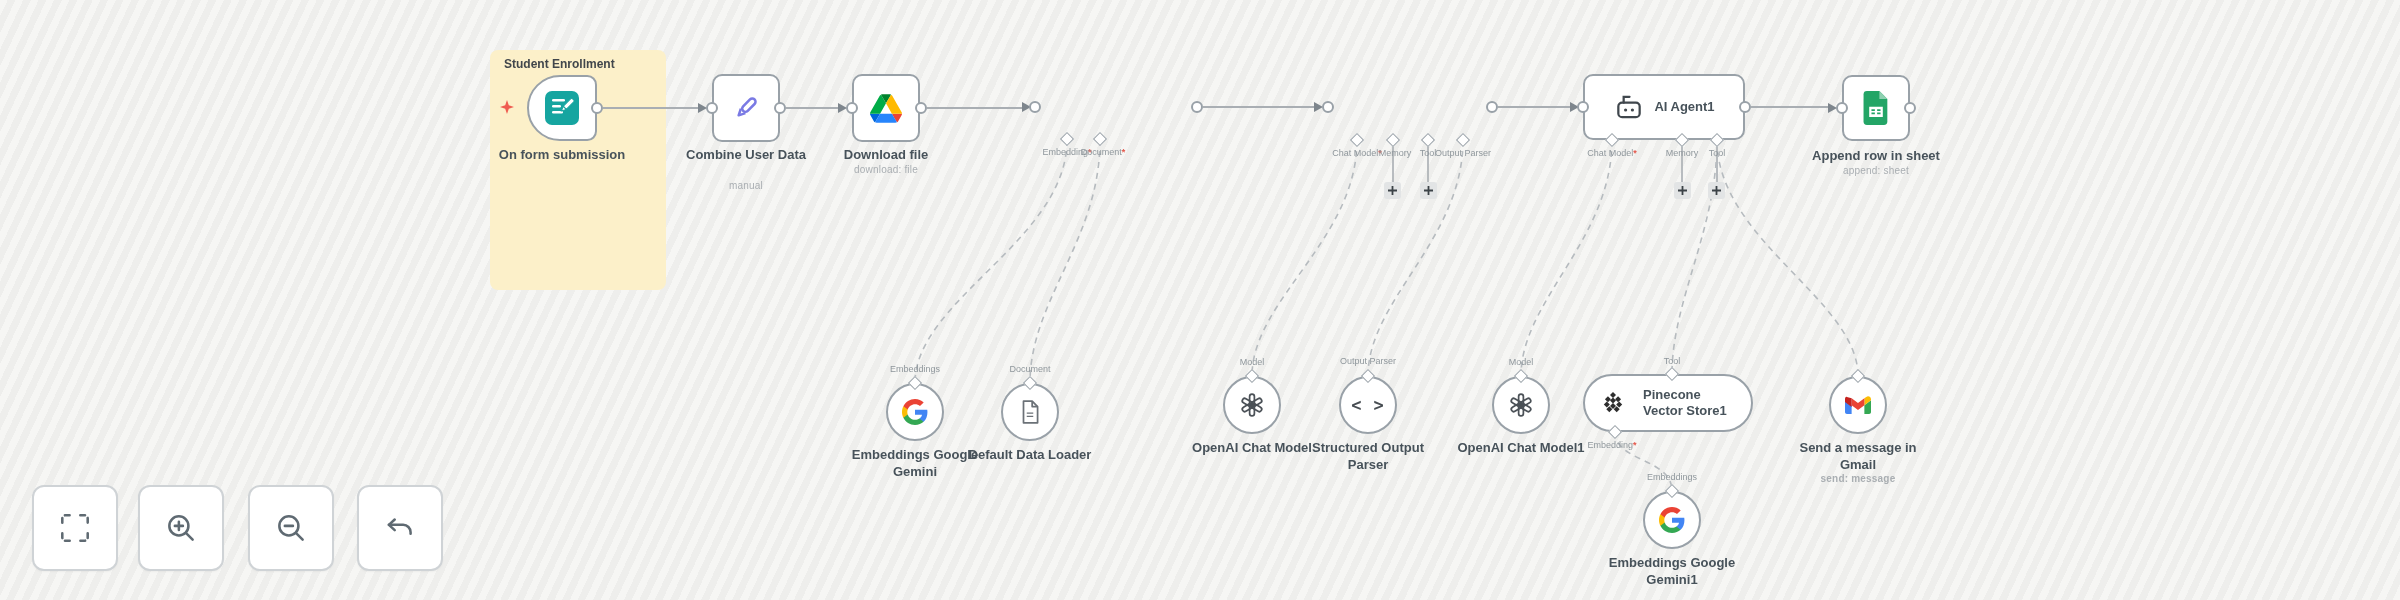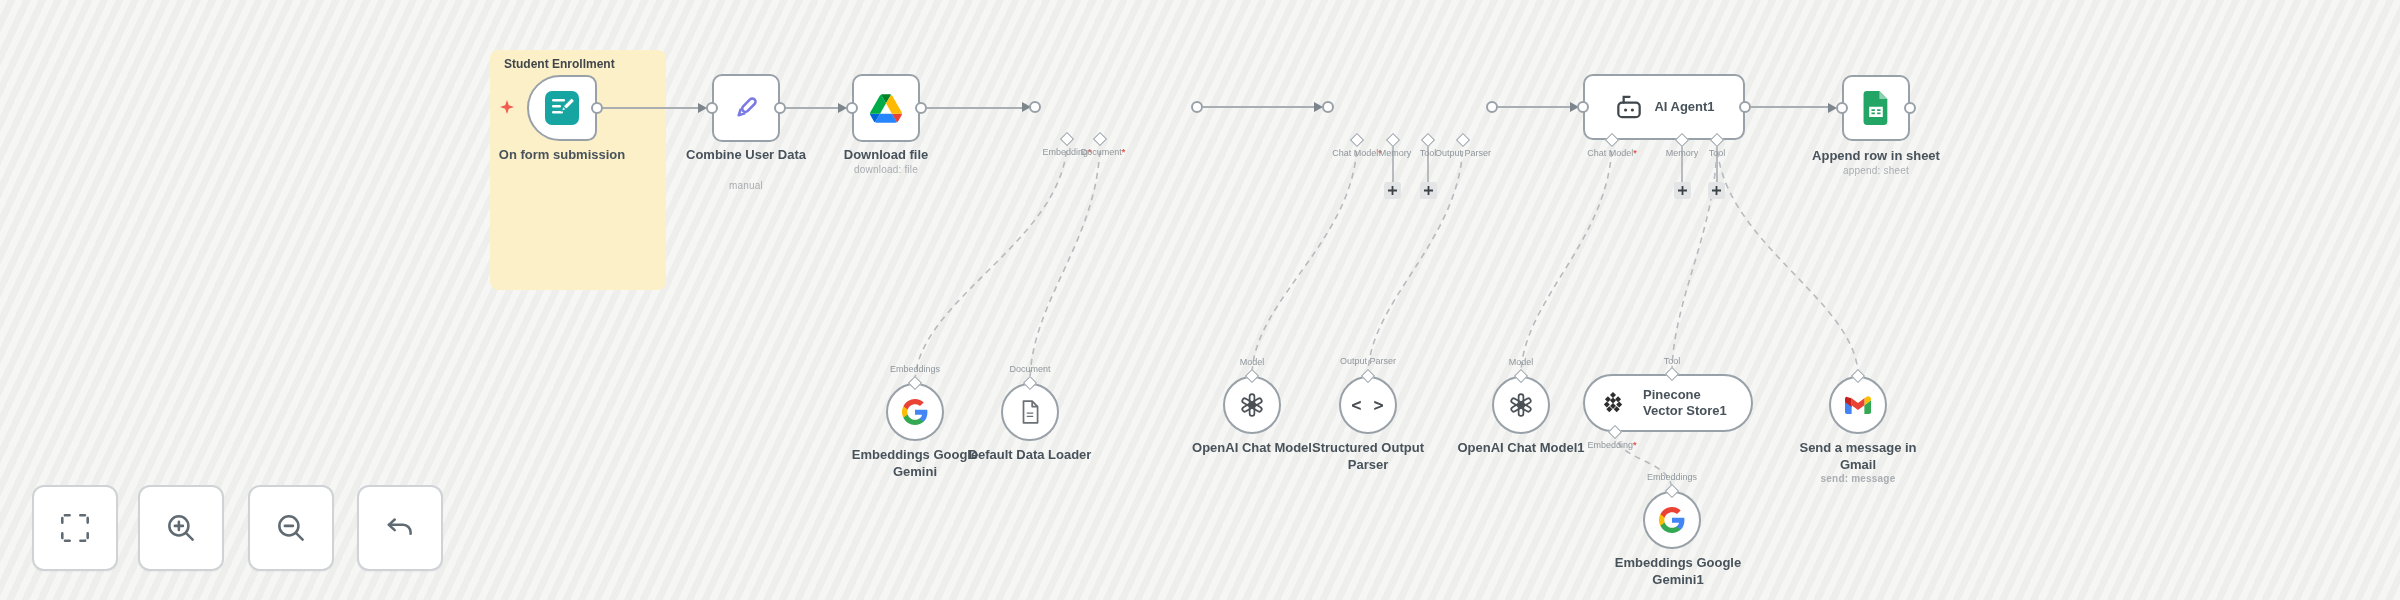--- a/index.html
+++ b/index.html
@@ -245,21 +245,21 @@
     <span class="icon">
       <svg width="26" height="26" viewBox="0 0 24 24">
         <path fill="#4285F4" d="M23.49 12.27c0-.79-.07-1.54-.19-2.27H12v4.51h6.47c-.29 1.48-1.14 2.73-2.4 3.58v3h3.86c2.26-2.09 3.56-5.17 3.56-8.82z"></path>
         <path fill="#34A853" d="M12 24c3.24 0 5.95-1.08 7.93-2.91l-3.86-3c-1.08.72-2.45 1.16-4.07 1.16-3.13 0-5.78-2.11-6.73-4.96H1.29v3.09C3.26 21.3 7.31 24 12 24z"></path>
         <path fill="#FBBC05" d="M5.27 14.29c-.25-.72-.38-1.49-.38-2.29s.14-1.57.38-2.29V6.62H1.29C.47 8.24 0 10.06 0 12s.47 3.76 1.29 5.38l3.98-3.09z"></path>
         <path fill="#EA4335" d="M12 4.75c1.77 0 3.35.61 4.6 1.8l3.42-3.42C17.95 1.19 15.24 0 12 0 7.31 0 3.26 2.7 1.29 6.62l3.98 3.09c.95-2.85 3.6-4.96 6.73-4.96z"></path>
       </svg>
     </span>
   </div>
   <div class="portlabel" style="left:1672px;top:473px;">Embeddings</div>
-  <div class="label wrap" style="left:1672px;top:555px;width:140px;margin-left:6px;">Embeddings Google Gemini1</div>
+  <div class="label wrap" style="left:1672px;top:555px;width:140px;">Embeddings Google Gemini1</div>
 
   <div class="pcircle" style="left:591px;top:102px;"></div>
   <div class="pcircle" style="left:706px;top:102px;"></div>
   <div class="pcircle" style="left:774px;top:102px;"></div>
   <div class="pcircle" style="left:846px;top:102px;"></div>
   <div class="pcircle" style="left:915px;top:102px;"></div>
   <div class="pcircle" style="left:1029px;top:101px;"></div>
   <div class="pcircle" style="left:1191px;top:101px;"></div>
   <div class="pcircle" style="left:1322px;top:101px;"></div>
   <div class="pcircle" style="left:1486px;top:101px;"></div>

